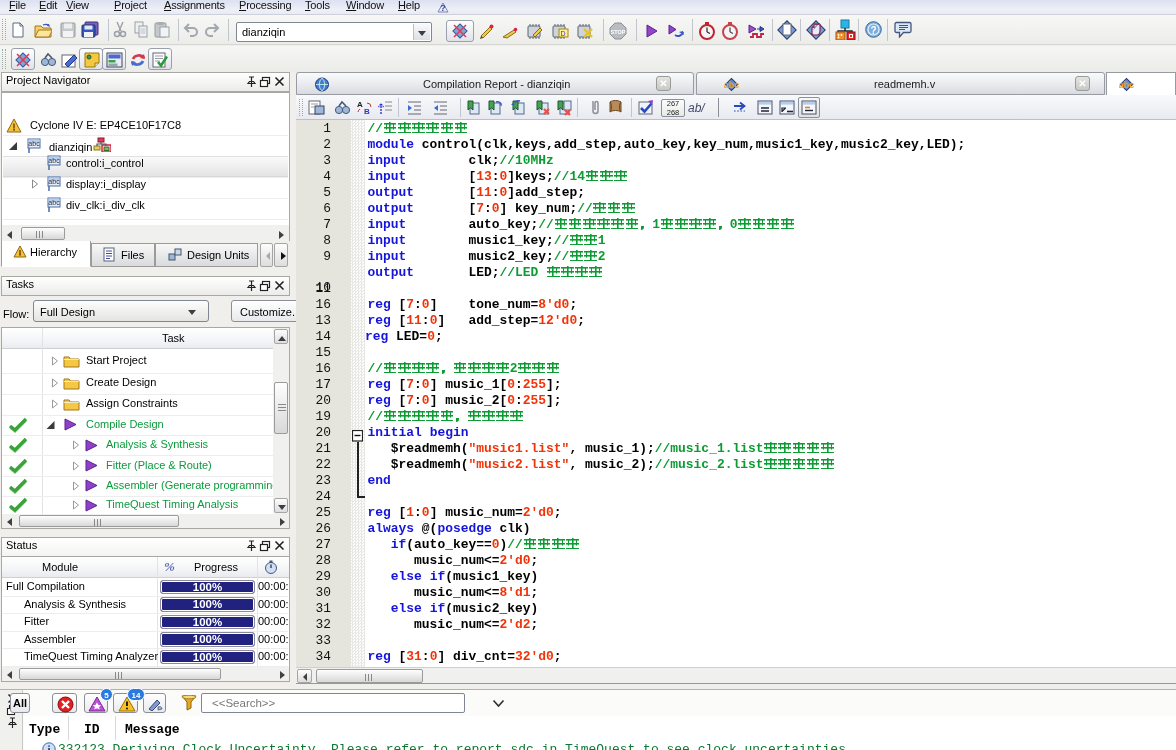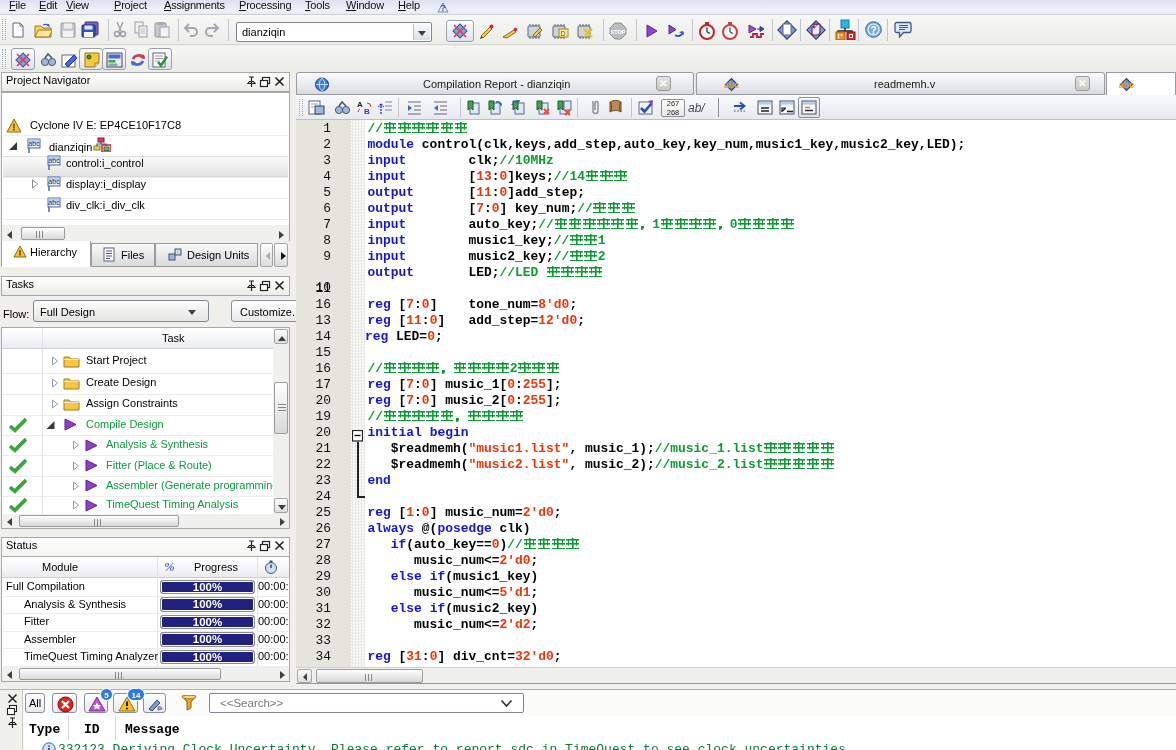--- a/index.html
+++ b/index.html
@@ -757,21 +757,21 @@
 <div class="cl" style="left:367.5px;top:505px"><span class="k">reg</span><span> [</span><span class="n">1</span><span>:</span><span class="n">0</span><span>] music_num=</span><span class="n">2'd0</span><span>;</span></div>
 <div class="lno" style="left:296px;top:505px">25</div>
 <div class="cl" style="left:367.5px;top:521px"><span class="k">always</span><span> @(</span><span class="k">posedge</span><span> clk)</span></div>
 <div class="lno" style="left:296px;top:521px">26</div>
 <div class="cl" style="left:367.5px;top:537px"><span>   </span><span class="k">if</span><span>(auto_key==</span><span class="n">0</span><span>)</span><span class="c">//</span><i class="cjk"></i><i class="cjk"></i><i class="cjk"></i><i class="cjk"></i></div>
 <div class="lno" style="left:296px;top:537px">27</div>
 <div class="cl" style="left:367.5px;top:553px"><span>      music_num&lt;=</span><span class="n">2'd0</span><span>;</span></div>
 <div class="lno" style="left:296px;top:553px">28</div>
 <div class="cl" style="left:367.5px;top:569px"><span>   </span><span class="k">else</span><span> </span><span class="k">if</span><span>(music1_key)</span></div>
 <div class="lno" style="left:296px;top:569px">29</div>
-<div class="cl" style="left:367.5px;top:585px"><span>      music_num&lt;=</span><span class="n">5'd1</span><span>;</span></div>
+<div class="cl" style="left:367.5px;top:585px"><span>      music_num&lt;=</span><span class="n">8'd1</span><span>;</span></div>
 <div class="lno" style="left:296px;top:585px">30</div>
 <div class="cl" style="left:367.5px;top:601px"><span>   </span><span class="k">else</span><span> </span><span class="k">if</span><span>(music2_key)</span></div>
 <div class="lno" style="left:296px;top:601px">31</div>
 <div class="cl" style="left:367.5px;top:617px"><span>      music_num&lt;=</span><span class="n">2'd2</span><span>;</span></div>
 <div class="lno" style="left:296px;top:617px">32</div>
 <div class="cl" style="left:367.5px;top:633px"></div>
 <div class="lno" style="left:296px;top:633px">33</div>
 <div class="cl" style="left:367.5px;top:649px"><span class="k">reg</span><span> [</span><span class="n">31</span><span>:</span><span class="n">0</span><span>] div_cnt=</span><span class="n">32'd0</span><span>;</span></div>
 <div class="lno" style="left:296px;top:649px">34</div>
 <div class="abs sbar" style="left:296px;top:667px;width:880px;height:17px;border-top:1px solid #cfcfcc">
@@ -790,21 +790,21 @@
 <svg class="abs" style="left:7px;top:693px" width="11" height="11" viewBox="0 0 11 11">
     <path d="M1.5 1.5 L9.5 9.5 M9.5 1.5 L1.5 9.5" stroke="#222" stroke-width="1.5"></path>
   </svg>
 <svg class="abs" style="left:6px;top:704px" width="12" height="12" viewBox="0 0 12 12">
     <rect x="3.5" y="1.5" width="7" height="6" fill="#fff" stroke="#222" stroke-width="1.1"></rect>
     <rect x="1.5" y="4.5" width="7" height="6" fill="#fff" stroke="#222" stroke-width="1.1"></rect>
   </svg>
 <svg class="abs" style="left:7px;top:717px" width="11" height="12" viewBox="0 0 11 12">
     <path d="M5.5 1 v7 M3 1 h5 M3.5 5.5 h4 l1.5 2 h-7 z M5.5 8 v3" stroke="#222" fill="none" stroke-width="1.1"></path>
   </svg>
-<div class="btn" style="left:25px;top:693px;width:20px;height:20px;font-weight:normal;line-height:18px;font-size:11px">All</div>
+<div class="btn" style="left:10px;top:693px;width:20px;height:20px;font-weight:bold;line-height:18px;font-size:11px">All</div>
 <div class="btn" style="left:52px;top:693px;width:25px;height:20px">
     <svg class="abs" style="left:4px;top:2px" width="17" height="17" viewBox="0 0 17 17">
       <circle cx="8.5" cy="8.5" r="7.5" fill="#e22020" stroke="#8a0a0a"></circle>
       <path d="M5 5 L12 12 M12 5 L5 12" stroke="#fff" stroke-width="2.4"></path>
     </svg>
   </div>
 <div class="btn" style="left:84px;top:693px;width:24px;height:20px">
     <svg class="abs" style="left:3px;top:1px" width="18" height="18" viewBox="0 0 18 18">
       <path d="M9 2 L17 16 L1 16 Z" fill="#c050d8" stroke="#7a2a90"></path>
       <path d="M9 6 l1.8 3.2 h3.4 l-2.6 2.4 l0.8 3.4 l-3.4-1.8 l-3.4 1.8 l0.8-3.4 l-2.6-2.4 h3.4z" fill="#fff" transform="translate(0,1) scale(0.8) translate(2.2,2)"></path>
@@ -828,21 +828,21 @@
     <text x="6.5" y="9.5" font-size="8" fill="#fff" text-anchor="middle" font-weight="bold">5</text>
   </svg>
 <svg class="abs" style="left:127px;top:688px" width="18" height="13" viewBox="0 0 18 13">
     <rect x="0.5" y="0.5" width="17" height="12" rx="6" fill="#2a7ae0" stroke="#fff"></rect>
     <text x="9" y="9.5" font-size="8" fill="#fff" text-anchor="middle" font-weight="bold">14</text>
   </svg>
 <svg class="abs" style="left:181px;top:695px" width="16" height="16" viewBox="0 0 16 16">
     <path d="M1 1 h14 l-5 6 v6 l-4 2 v-8 z" fill="#e8a820" stroke="#8a6210"></path>
     <ellipse cx="8" cy="2" rx="7" ry="1.8" fill="#f8d878" stroke="#8a6210" stroke-width="0.7"></ellipse>
   </svg>
-<div class="combo" style="left:209px;top:693px;width:315px;height:20px">
+<div class="combo" style="left:201px;top:693px;width:264px;height:20px">
     <span class="abs" style="left:10px;top:3px;font-size:11.5px;color:#777">&lt;&lt;Search&gt;&gt;</span>
     <svg class="abs" style="left:290px;top:5px" width="13" height="9" viewBox="0 0 13 9">
       <path d="M1.5 1.5 L6.5 7 L11.5 1.5" fill="none" stroke="#333" stroke-width="1.7"></path>
     </svg>
   </div>
 <div class="abs" style="left:24px;top:716px;width:1152px;height:34px;background:#fff">
     <span class="abs mono" style="left:5px;top:6px;font-size:13px;font-weight:bold">Type</span>
     <span class="abs mono" style="left:60px;top:6px;font-size:13px;font-weight:bold">ID</span>
     <span class="abs mono" style="left:101px;top:6px;font-size:13px;font-weight:bold">Message</span>
     <span class="abs" style="left:44px;top:0;width:1px;height:34px;background:#d8d8d8"></span>

